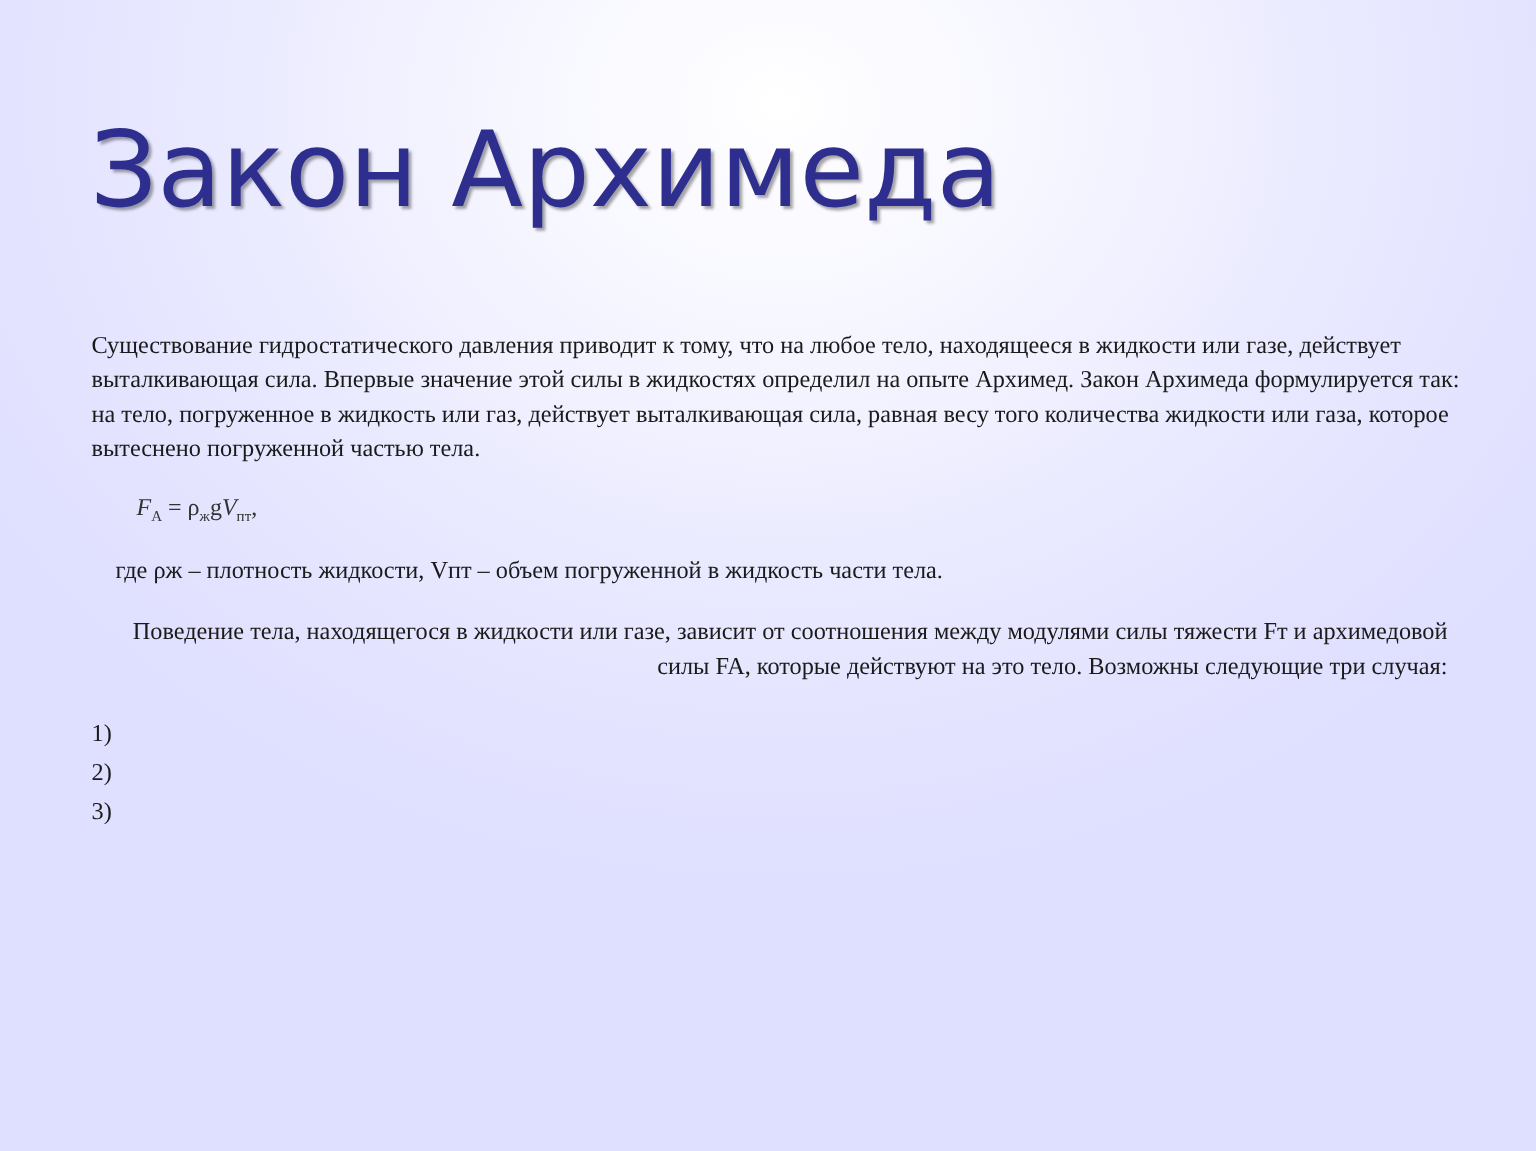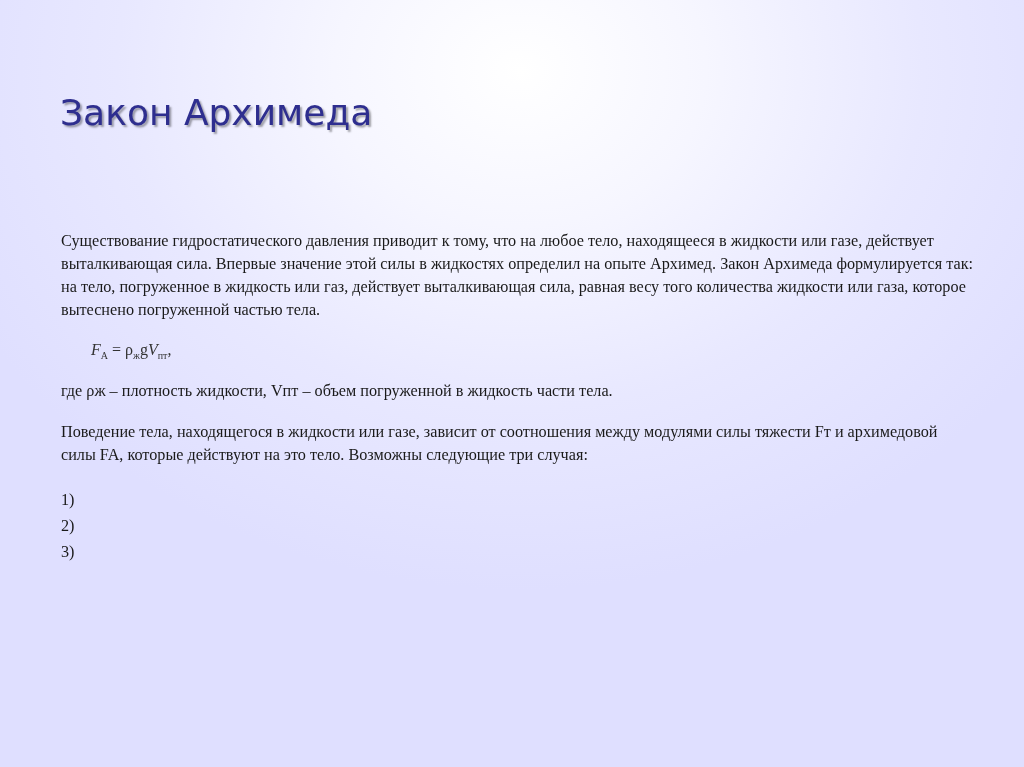--- a/index.html
+++ b/index.html
@@ -4,38 +4,38 @@
   <style>
     html, body { margin: 0; padding: 0; }
     body {
       width: 1024px; height: 767px; overflow: hidden; position: relative;
       background: radial-gradient(ellipse 620px 520px at 520px 70px, #ffffff 0%, #f6f6ff 30%, #e8e8ff 65%, #dfdfff 100%);
       background-color: #dfdfff;
     }
     .slide { position: absolute; inset: 0; }
     .title {
       position: absolute; left: 60px; top: 78px;
-      font-family: "DejaVu Sans", sans-serif; font-size: 36px; font-weight: normal;
+      font-family: "DejaVu Sans", sans-serif; font-size: 70px; font-weight: normal;
       color: #2e2e8f; letter-spacing: 0px;
       text-shadow: 2px 2px 2px rgba(0,0,0,0.35);
       margin: 0; line-height: 70px;
     }
     .body {
       position: absolute; left: 61px; top: 214px; width: 920px;
       font-family: "Liberation Serif", serif; font-size: 16.2px; line-height: 23px; color: #1a1a1a;
     }
-    .para { margin: 16px 0 16px 0; }
+    .para { margin: 5px 0 16px 0; }
     .formula {
       margin: 1px 0 0 30px; height: 26px;
       font-family: "Liberation Serif", serif; font-size: 16px; color: #333;
     }
     .formula i { font-style: italic; }
     .formula sub { font-size: 10px; }
-    .para-after-formula { margin: 16px 0 18px 0; }
-    .para-2 { margin: 0 16px 16px 0; }
+    .para-after-formula { margin: 16px 0 18px 16px; }
+    .para-2 { margin: 0 16px 16px 0; text-align: right; }
     .case { display: flex; margin: 0 0 3px 0; }
     .case .num { width: 101px; flex: none; }
     .case-text-wrap { margin: 0; }
     .case3-first { display: flex; }
   </style>
 </head>
 <body>
 
 <div class="slide">
   <h1 class="title">Закон Архимеда</h1>

